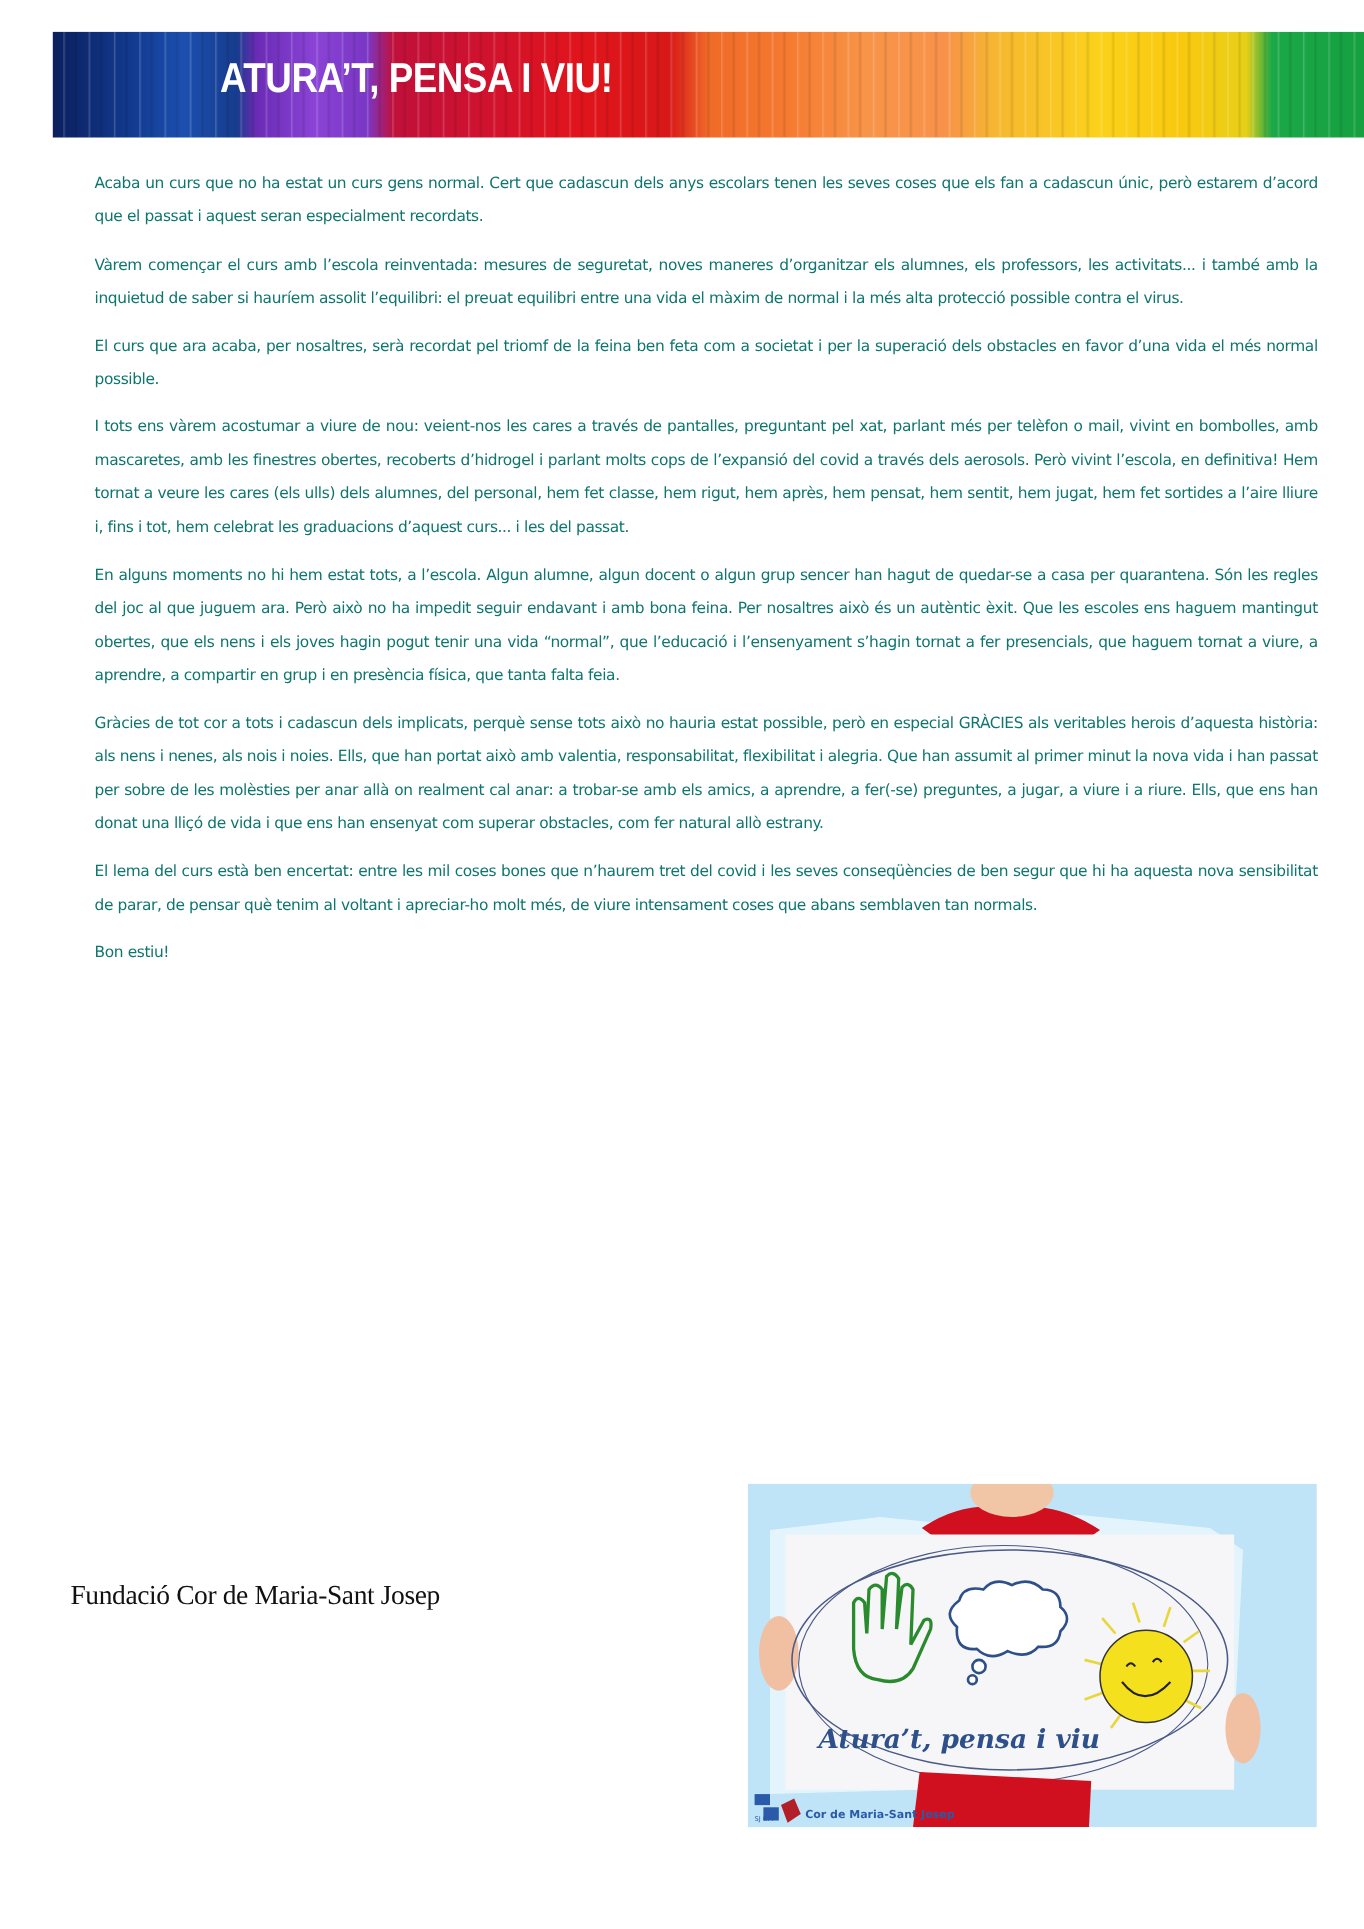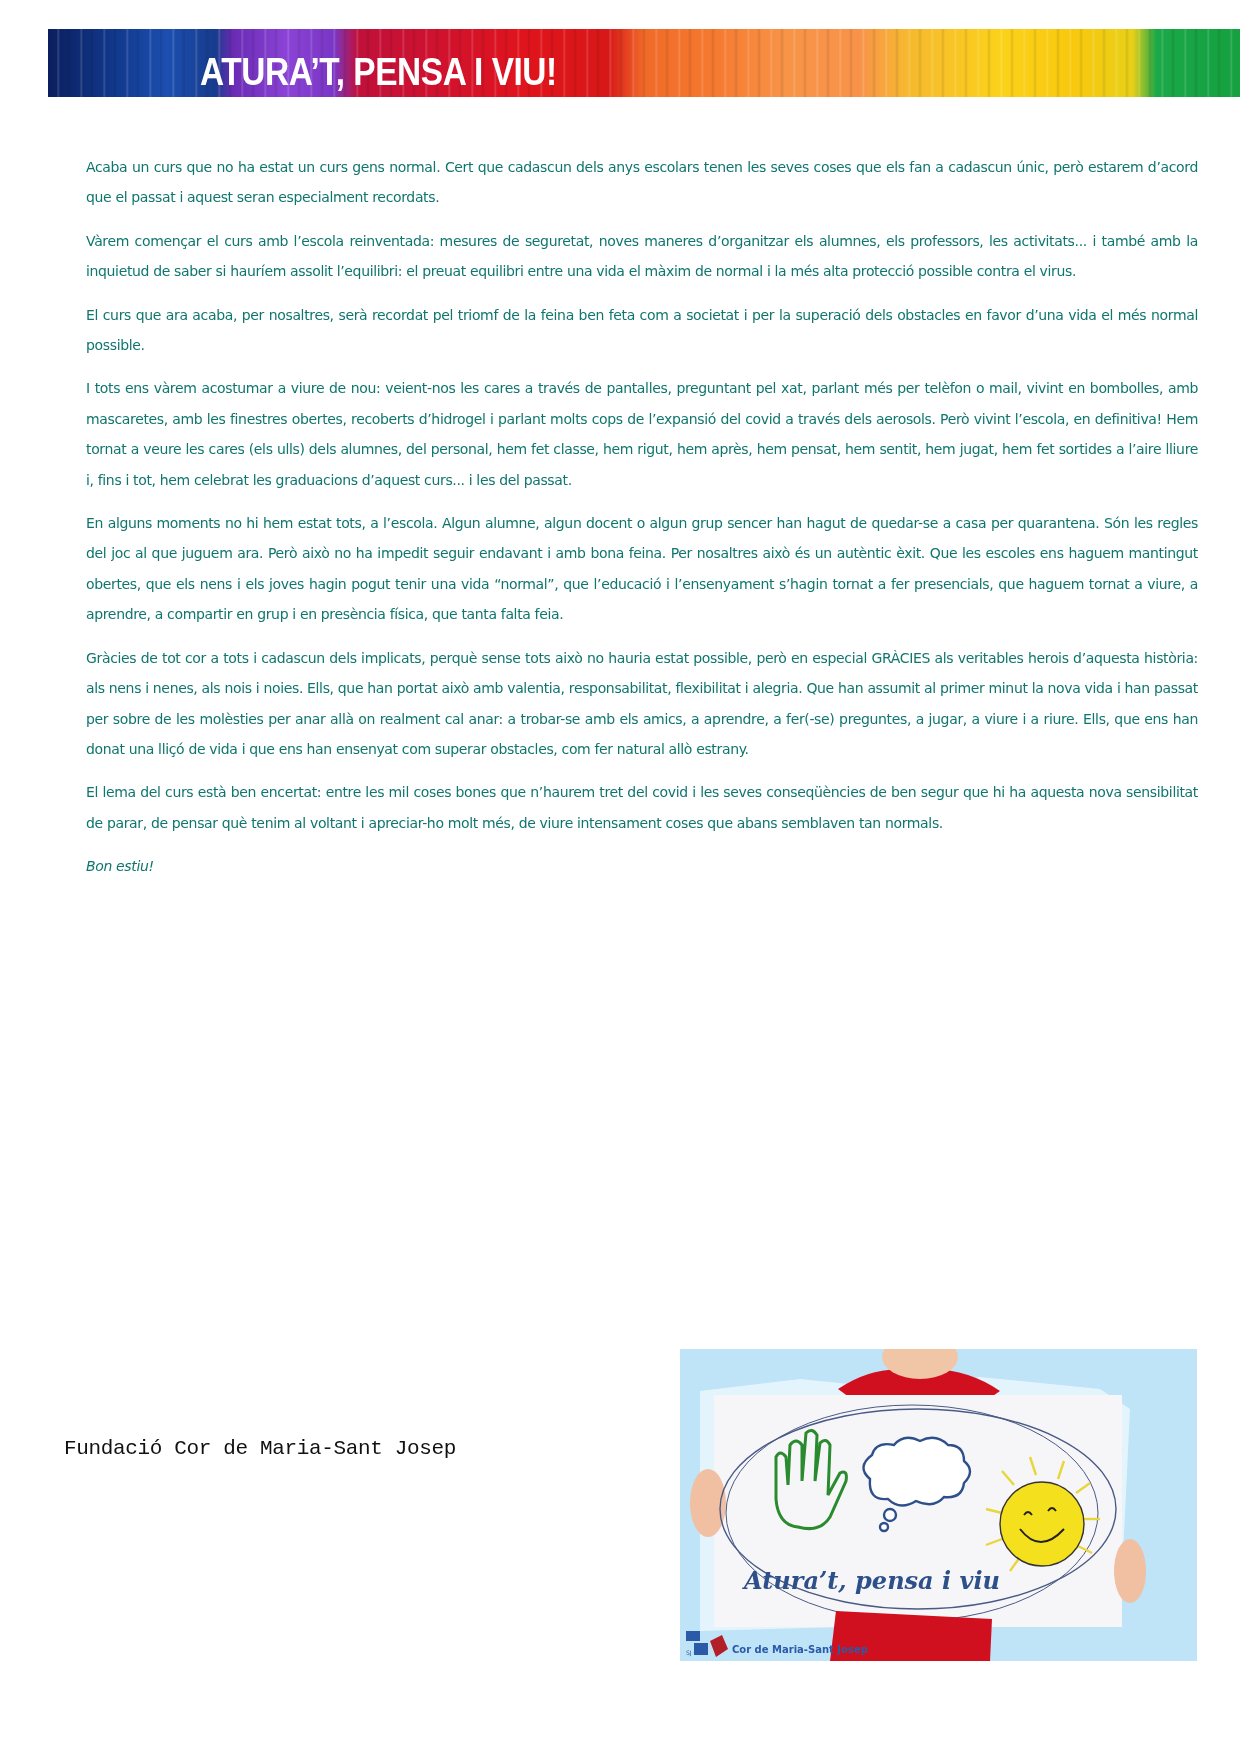--- a/index.html
+++ b/index.html
@@ -1,21 +1,21 @@
 <!DOCTYPE html>
 <html><head>
   <meta charset="utf-8">
   <style>
     html, body { margin: 0; padding: 0; background: #ffffff; }
     body {
       width: 1240px; height: 1754px; position: relative; overflow: hidden;
       font-family: "DejaVu Sans", sans-serif; color: #111111;
     }
     .banner {
-      position: absolute; left: 48px; top: 29px; width: 1192px; height: 68px;
+      position: absolute; left: 48px; top: 29px; width: 1192px; height: 96px;
       background: linear-gradient(90deg,
         #0b1f5e 0%, #123a8f 6%, #1c4fb0 10%, #163c8c 14%,
         #6a2bb4 15.5%, #8a43d6 20%, #7a36c4 24%,
         #c0103a 26%, #d0122e 33%, #e0141c 40%, #d81818 47%,
         #f06a28 50%, #f57a30 56%, #f89448 62%, #f8924a 68%,
         #f6b830 72%, #fbd21a 80%, #f8c80e 86%, #e8d018 91%,
         #1aa848 93%, #16a040 100%);
       overflow: hidden;
       text-align: right;
     }
@@ -36,24 +36,24 @@
     .content {
       position: absolute; left: 64px; top: 152px; width: 1112px;
       font-family: "DejaVu Sans", sans-serif; font-size: 14px; line-height: 30.4px;
       color: #0f766e;
       margin-left: 22px;
     }
     .content p {
       margin: 0 0 13px 0; text-align: justify; letter-spacing: -0.35px;
       word-spacing: 0px;
     }
-    .content p.short { text-align: left; font-style: italic; }
+    .content p.short { text-align: left; }
     .signature {
       position: absolute; left: 64px; top: 1437px;
-      font-family: Liberation Mono, monospace; font-size: 21px; letter-spacing: -0.35px;
+      font-family: Liberation Serif, serif; font-size: 25px; letter-spacing: -0.35px;
       color: #111111;
     }
     .photo {
       position: absolute; left: 680px; top: 1349px; width: 517px; height: 312px;
       background: #bfe3f7; overflow: hidden;
     }
     .photo svg { display: block; }
   </style>
 </head>
 <body>

